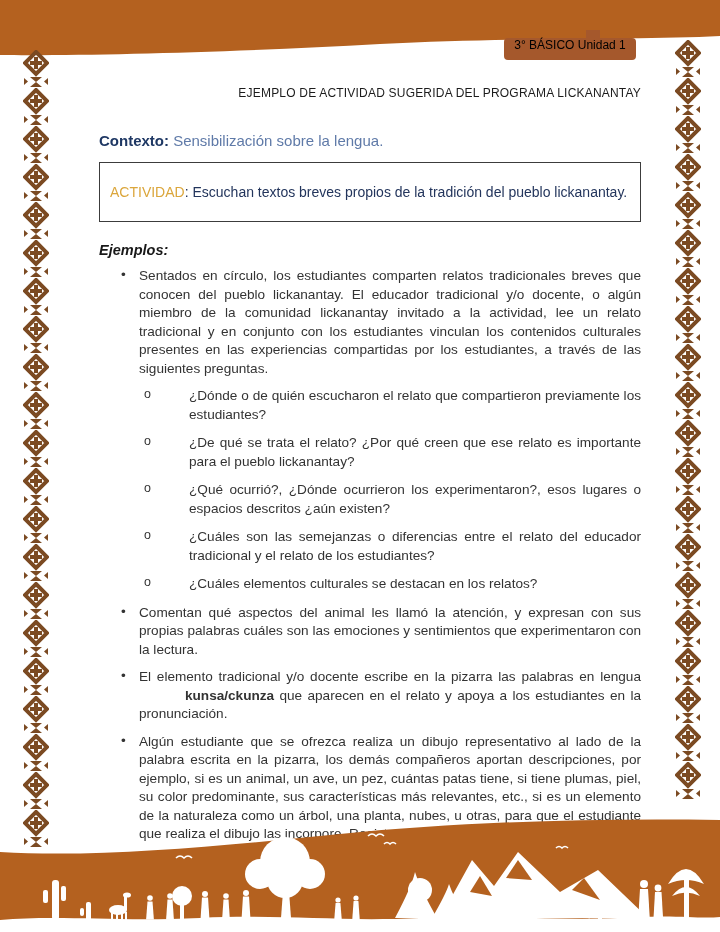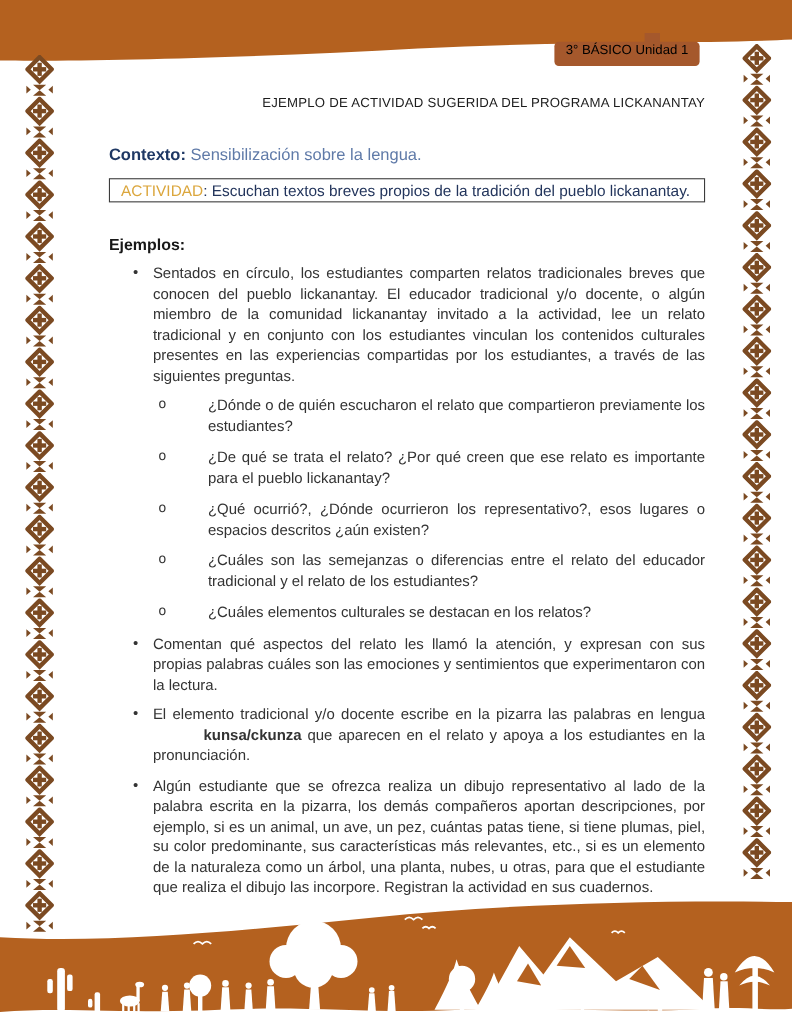--- a/index.html
+++ b/index.html
@@ -21,23 +21,23 @@
   .pattern-right{left:675px;top:40px;}
 
   .content{position:absolute;left:99px;top:86px;width:542px;}
   .doc-title{font-size:12px;color:#1c1c1c;text-align:right;letter-spacing:.2px;}
   .eje-banner{margin-top:16px;background:var(--banner);color:#fff;text-align:center;
     font-family:"Liberation Serif",serif;font-weight:bold;font-size:19px;line-height:1.5;
     padding:8px 28px;}
   .contexto{margin-top:32px;font-size:15px;}
   .contexto .lbl{font-weight:bold;color:var(--navy);}
   .contexto .val{color:var(--ctxval);}
-  .actividad-box{margin-top:13px;border:1px solid #3c3c3c;padding:2px 10px;font-size:14px;color:var(--actext);}
+  .actividad-box{margin-top:13px;border:1px solid #3c3c3c;padding:21px 10px;font-size:14px;color:var(--actext);}
   .actividad-box .lbl{color:var(--gold);}
-  .ejemplos-h{margin-top:31px;font-weight:bold;font-size:14.5px;color:#181818;}
+  .ejemplos-h{margin-top:20px;font-weight:bold;font-size:14.5px;color:#181818;font-style:italic;}
 
   .bullets{margin-top:9px;font-size:13.6px;color:var(--ink);}
   .brow{display:flex;margin-bottom:9px;}
   .bm{width:18px;padding-left:0;margin-left:22px;flex:0 0 18px;}
   .btext{flex:1;text-align:justify;line-height:18.5px;}
   .subs{margin-left:45px;}
   .srow{display:flex;margin-bottom:10px;}
   .sm{flex:0 0 45px;font-size:12.5px;}
   .stext{flex:1;text-align:justify;line-height:18.5px;}
   b{font-weight:bold;margin-left:46px;}
@@ -458,35 +458,35 @@
         <div class="srow">
           <span class="sm">o</span>
           <div class="stext">¿Dónde o de quién escucharon el relato que compartieron previamente los estudiantes?</div>
         </div>
         <div class="srow">
           <span class="sm">o</span>
           <div class="stext">¿De qué se trata el relato? ¿Por qué creen que ese relato es importante para el pueblo lickanantay?</div>
         </div>
         <div class="srow">
           <span class="sm">o</span>
-          <div class="stext">¿Qué ocurrió?, ¿Dónde ocurrieron los representativo?, esos lugares o espacios descritos ¿aún existen?</div>
+          <div class="stext">¿Qué ocurrió?, ¿Dónde ocurrieron los experimentaron?, esos lugares o espacios descritos ¿aún existen?</div>
         </div>
         <div class="srow">
           <span class="sm">o</span>
           <div class="stext">¿Cuáles son las semejanzas o diferencias entre el relato del educador tradicional y el relato de los estudiantes?</div>
         </div>
         <div class="srow">
           <span class="sm">o</span>
           <div class="stext">¿Cuáles elementos culturales se destacan en los relatos?</div>
         </div>
       </div>
 
       <div class="brow">
         <span class="bm">•</span>
-        <div class="btext">Comentan qué aspectos del relato les llamó la atención, y expresan con sus propias palabras cuáles son las emociones y sentimientos que experimentaron con la lectura.</div>
+        <div class="btext">Comentan qué aspectos del animal les llamó la atención, y expresan con sus propias palabras cuáles son las emociones y sentimientos que experimentaron con la lectura.</div>
       </div>
 
       <div class="brow">
         <span class="bm">•</span>
         <div class="btext"><span>El elemento tradicional y/o docente escribe en la pizarra las palabras en lengua </span><b>kunsa/ckunza</b><span> que aparecen en el relato y apoya a los estudiantes en la pronunciación.</span></div>
       </div>
 
       <div class="brow">
         <span class="bm">•</span>
         <div class="btext">Algún estudiante que se ofrezca realiza un dibujo representativo al lado de la palabra escrita en la pizarra, los demás compañeros aportan descripciones, por ejemplo, si es un animal, un ave, un pez, cuántas patas tiene, si tiene plumas, piel, su color predominante, sus características más relevantes, etc., si es un elemento de la naturaleza como un árbol, una planta, nubes, u otras, para que el estudiante que realiza el dibujo las incorpore. Registran la actividad en sus cuadernos.</div>

